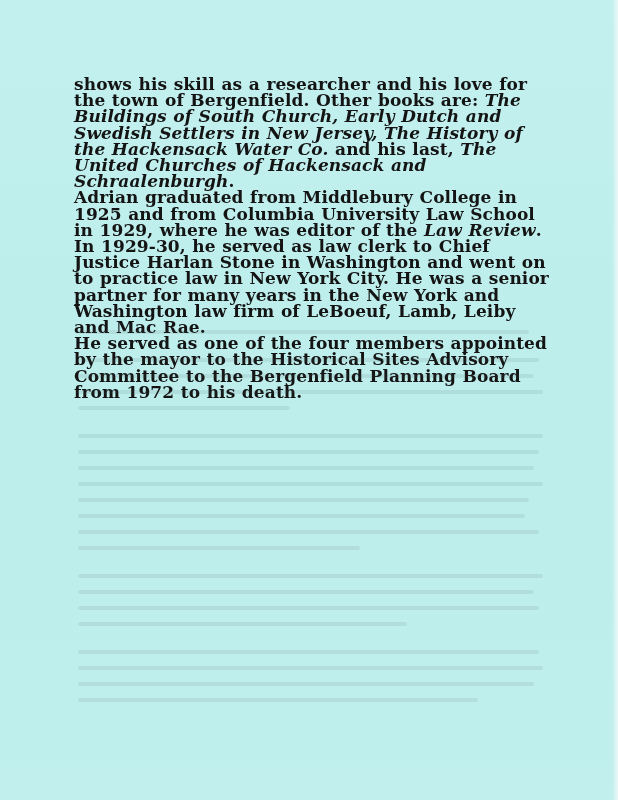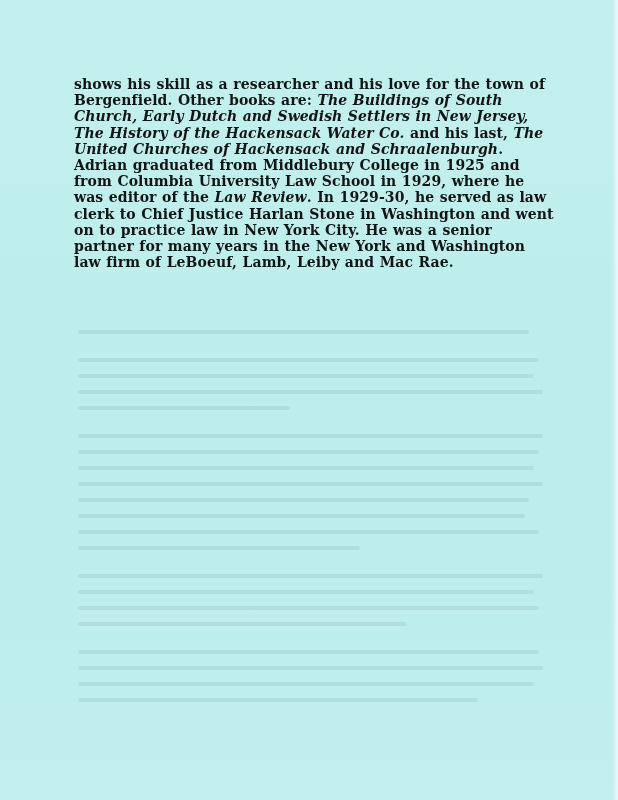--- a/index.html
+++ b/index.html
@@ -29,21 +29,21 @@
       background: linear-gradient(90deg, rgba(255,255,255,0) 0%, rgba(240,250,250,0.9) 100%);
     }
     .content {
       position: absolute;
       left: 74px;
       top: 76px;
       width: 480px;
     }
     p {
       margin: 0;
-      font-size: 14px;
+      font-size: 17px;
       line-height: 16.2px;
       font-weight: bold;
       letter-spacing: 0.1px;
       word-spacing: 0.5px;
     }
     p + p {
     }
     .it {
       font-style: italic;
     }
@@ -66,20 +66,21 @@
 <body>
 
 <div class="page">
   <div class="right-edge"></div>
 
   <div class="content">
     <p><span>shows his skill as a researcher and his love for the town of Bergenfield. Other books are: </span><span class="it">The Buildings of South Church, Early Dutch and Swedish Settlers in New Jersey, The History of the Hackensack Water Co.</span><span> and his last, </span><span class="it">The United Churches of Hackensack and Schraalenburgh</span><span>.</span></p>
 
     <p><span>Adrian graduated from Middlebury College in 1925 and from Columbia University Law School in 1929, where he was editor of the </span><span class="it">Law Review</span><span>. In 1929-30, he served as law clerk to Chief Justice Harlan Stone in Washington and went on to practice law in New York City. He was a senior partner for many years in the New York and Washington law firm of LeBoeuf, Lamb, Leiby and Mac Rae.</span></p>
 
+    <p><span>He served as one of the four members appointed by the mayor to the Historical Sites Advisory Committee to the Bergenfield Planning Board from 1972 to his death.</span></p>
   </div>
 
   <div class="bleed">
     <div class="line" style="width:96%"></div>
     <div class="gap"></div>
     <div class="line" style="width:98%"></div>
     <div class="line" style="width:97%"></div>
     <div class="line" style="width:99%"></div>
     <div class="line" style="width:45%"></div>
     <div class="gap"></div>

